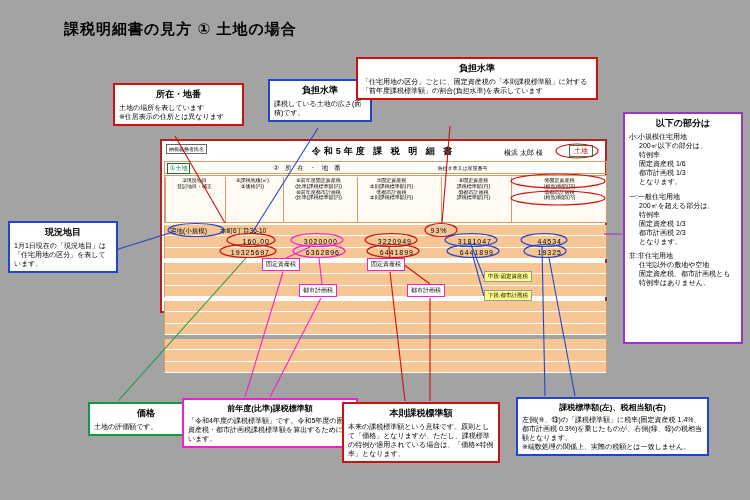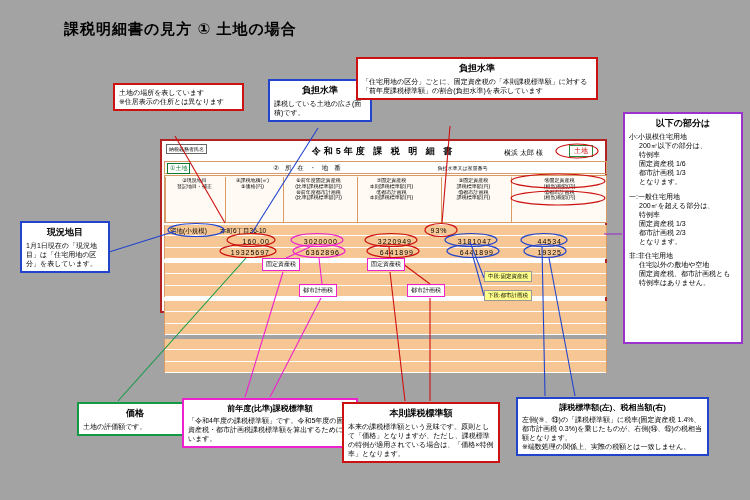--- a/index.html
+++ b/index.html
@@ -156,40 +156,41 @@
   </div>
 
   <span class="plabel" style="left:262px;top:258px">固定資産税</span>
   <span class="plabel" style="left:299px;top:284px">都市計画税</span>
   <span class="plabel" style="left:367px;top:258px">固定資産税</span>
   <span class="plabel" style="left:407px;top:284px">都市計画税</span>
   <span class="ylabel" style="left:484px;top:271px">中段:固定資産税</span>
   <span class="ylabel" style="left:484px;top:290px">下段:都市計画税</span>
 
   <div class="box b-red" style="left:113px;top:83px;width:131px">
+    <span class="bt">所在・地番</span>
     <span class="bb">土地の場所を表しています
 ※住居表示の住所とは異なります</span>
   </div>
 
   <div class="box b-blue" style="left:268px;top:79px;width:104px">
     <span class="bt">負担水準</span>
     <span class="bb">課税している土地の広さ(面積)です。</span>
   </div>
 
   <div class="box b-red" style="left:356px;top:57px;width:242px">
     <span class="bt">負担水準</span>
     <span class="bb">「住宅用地の区分」ごとに、固定資産税の「本則課税標準額」に対する「前年度課税標準額」の割合(負担水準)を表示しています</span>
   </div>
 
-  <div class="box b-blue" style="left:20px;top:221px;width:90px">
+  <div class="box b-blue" style="left:8px;top:221px;width:110px">
     <span class="bt">現況地目</span>
     <span class="bb">1月1日現在の「現況地目」は「住宅用地の区分」を表しています。</span>
   </div>
 
-  <div class="box b-green" style="left:77px;top:402px;width:116px">
+  <div class="box b-green" style="left:88px;top:402px;width:116px">
     <span class="bt">価格</span>
     <span class="bb">土地の評価額です。</span>
   </div>
 
   <div class="box b-magenta" style="left:182px;top:398px;width:176px">
     <span class="bt" style="font-size:8px">前年度(比準)課税標準額</span>
     <span class="bb">「令和4年度の課税標準額」です。令和5年度の固定資産税・都市計画税課税標準額を算出するために用います。</span>
   </div>
 
   <div class="box b-red" style="left:342px;top:402px;width:158px">

